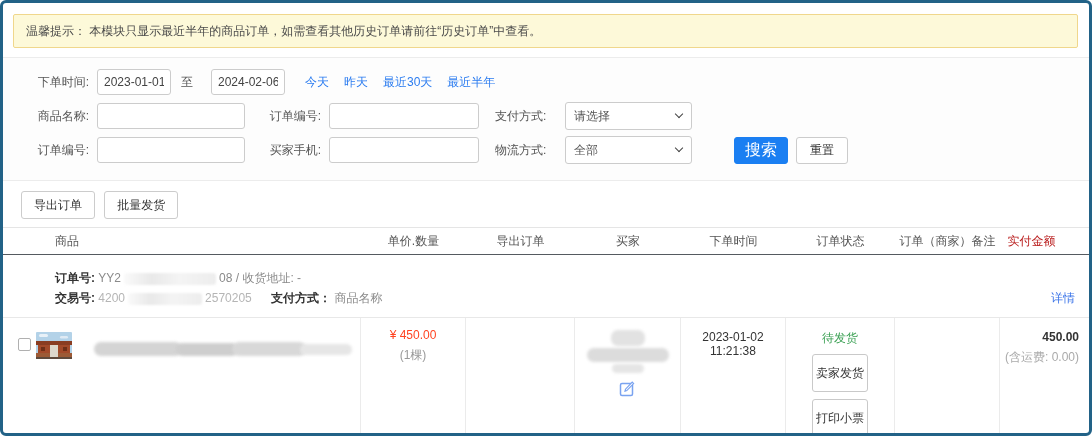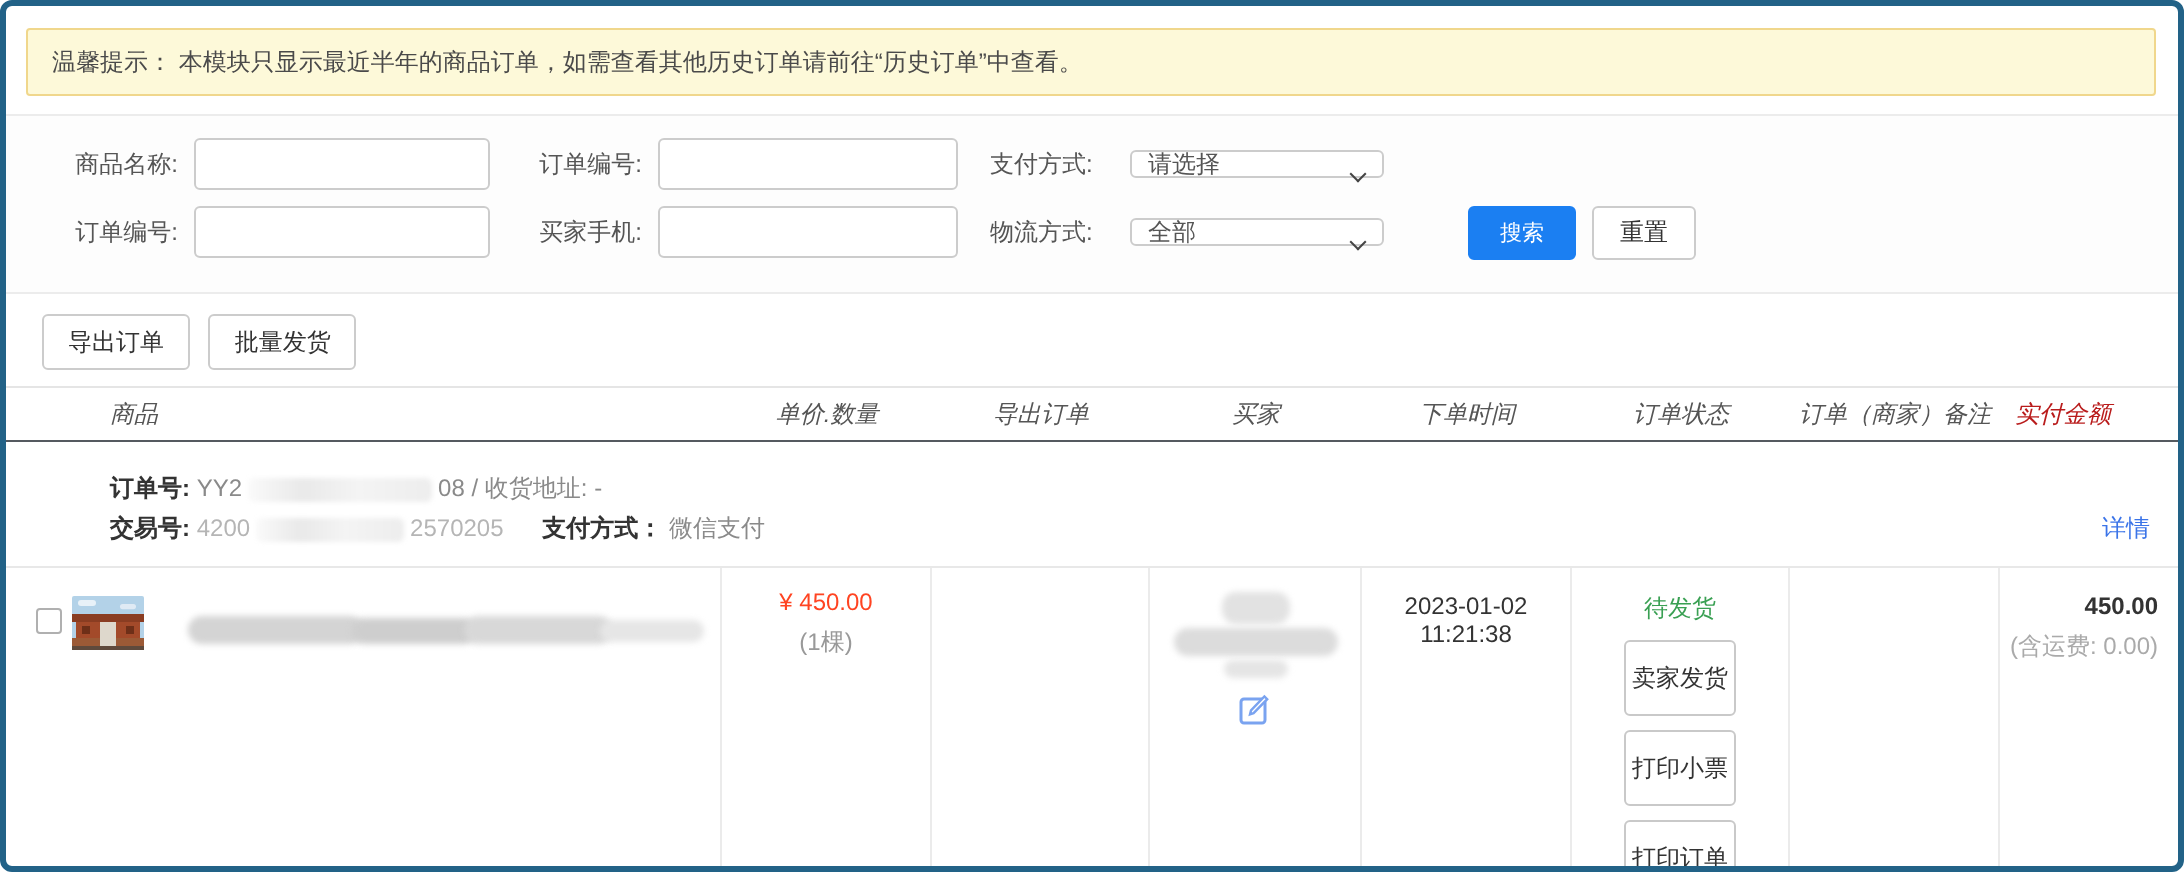--- a/index.html
+++ b/index.html
@@ -20,39 +20,39 @@
   .f-label2 { width:64px; text-align:right; color:#555; flex:none; margin-left:12px; }
   .f-label3 { width:62px; color:#555; flex:none; margin-left:16px; }
   input.f-input { height:26px; border:1px solid #ccc; border-radius:3px; background:#fff;
             margin-left:8px; padding:0 6px; font-size:12px; color:#444; font-family:inherit; outline:none; }
   .date { width:74px; text-align:center; }
   .txt  { width:148px; }
   .txt2 { width:150px; }
   .sep { margin:0 10px; color:#555; }
   .qlinks { display:flex; gap:15px; margin-left:20px; }
   .qlink { color:#2b7cf0; cursor:pointer; }
-  .select-box { position:relative; margin-left:8px; width:127px; height:14px; border:1px solid #ccc;
+  .select-box { position:relative; margin-left:8px; width:127px; height:28px; border:1px solid #ccc;
             border-radius:3px; background:#fff; display:flex; align-items:center;
             padding:0 20px 0 8px; color:#555; cursor:pointer; }
   .chev { position:absolute; right:9px; top:8px; width:6px; height:6px;
             border-right:1.6px solid #444; border-bottom:1.6px solid #444; transform:rotate(45deg); }
   .btn-search { margin-left:42px; width:54px; height:27px; background:#1b7ff2; border:1px solid #1b7ff2;
-            border-radius:3px; color:#fff; font-size:11px; font-family:inherit; cursor:pointer; }
+            border-radius:3px; color:#fff; font-size:16px; font-family:inherit; cursor:pointer; }
   .btn-reset { margin-left:8px; width:52px; height:27px; background:#fff; border:1px solid #ccc;
             border-radius:3px; color:#333; font-size:12px; font-family:inherit; cursor:pointer; }
 
   
   .toolbar { padding:10px 18px 8px; }
   .btn-plain { height:28px; padding:0 12px; background:#fff; border:1px solid #ccc; border-radius:3px;
             color:#333; font-size:12px; font-family:inherit; margin-right:6px; cursor:pointer; }
 
   
   .grid8 { display:grid; grid-template-columns:358px 105px 109px 106px 105px 109px 105px 89px; }
   .thead { border-top:1px solid #e5e5e5; border-bottom:1px solid #555a60; height:28px; align-items:center; color:#555; }
-  .th { text-align:center;font-style:italic; }
+  .th { text-align:center; }
   .th-first { text-align:left; padding-left:52px; }
   .th-last { text-align:center; padding-right:26px; color:#b91c1c; }
 
   
   .order-info { position:relative; padding:13px 20px 9px 52px; border-bottom:1px solid #e8e8e8; line-height:20px; }
   .oi-label { font-weight:bold; color:#333; }
   .oi-val { color:#8a8a8a; }
   .oi-num { color:#b5b5b5; }
   .detail-link { position:absolute; right:14px; bottom:9px; color:#3b74e8; cursor:pointer; }
   .redact { display:inline-block; vertical-align:middle; height:12px; border-radius:3px; margin:0 3px;
@@ -92,20 +92,32 @@
 </head>
 <body>
 
 <div class="page">
 
   <div class="banner">
     <span>温馨提示： 本模块只显示最近半年的商品订单，如需查看其他历史订单请前往“历史订单”中查看。</span>
   </div>
 
   <div class="filter">
+    <div class="f-row">
+      <span class="f-label">下单时间:</span>
+      <input class="f-input date" value="2023-01-01" style="">
+      <span class="sep">至</span>
+      <input class="f-input date" value="2024-02-06" style="">
+      <div class="qlinks">
+        <span class="qlink">今天</span>
+        <span class="qlink">昨天</span>
+        <span class="qlink">最近30天</span>
+        <span class="qlink">最近半年</span>
+      </div>
+    </div>
 
     <div class="f-row">
       <span class="f-label">商品名称:</span>
       <input class="f-input txt" style="">
       <span class="f-label2">订单编号:</span>
       <input class="f-input txt2" style="">
       <span class="f-label3">支付方式:</span>
       <div class="select-box">
         <span>请选择</span>
         <i class="chev"></i>
@@ -146,21 +158,21 @@
   <div class="order-info">
     <div>
       <span class="oi-label">订单号:</span>
       <span class="oi-val">YY2</span><span class="redact" style="width:92px"></span><span class="oi-val">08</span>
       <span class="oi-val">/ 收货地址: -</span>
     </div>
     <div>
       <span class="oi-label">交易号:</span>
       <span class="oi-num">4200</span><span class="redact" style="width:74px"></span><span class="oi-num">2570205</span>
       <span class="oi-label" style="margin-left:16px">支付方式：</span>
-      <span class="oi-val">微信支付</span>
+      <span class="oi-val">商品名称</span>
     </div>
     <span class="detail-link">详情</span>
   </div>
 
   <div class="grid8 order-row">
     <div class="cell cell-product">
       <input type="checkbox" class="checkbox" style="">
       <span class="thumb"><svg width="36" height="27" viewBox="0 0 36 27">
             <rect width="36" height="27" fill="#b3d2e8"></rect>
             <rect x="3" y="2" width="9" height="3" rx="1.5" fill="#e8f1f8"></rect>

